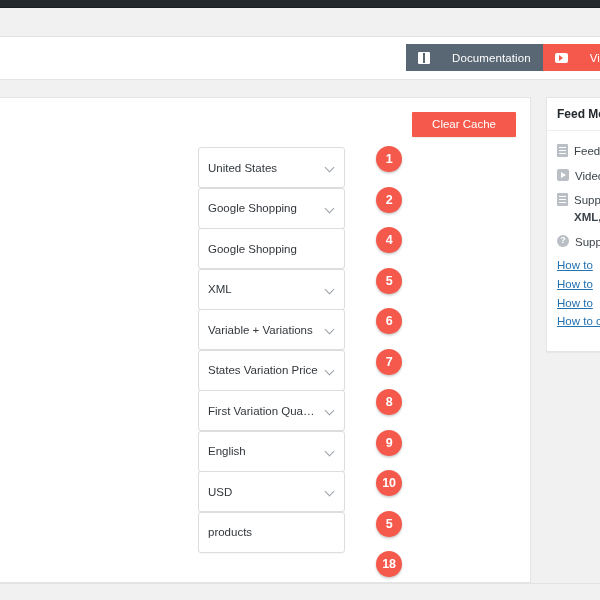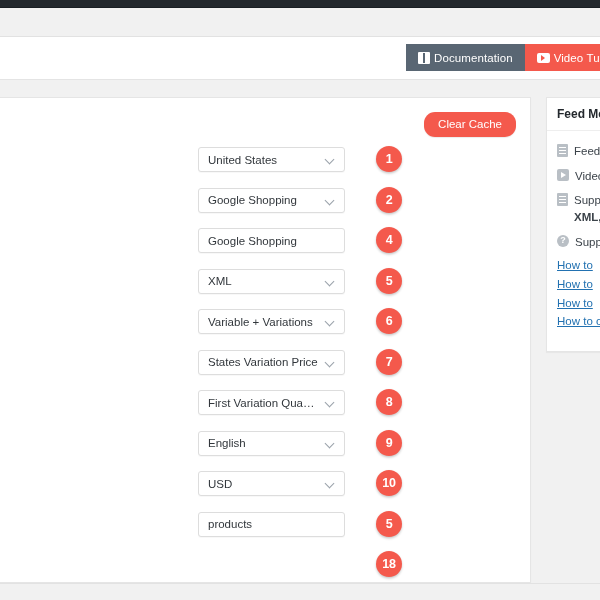--- a/index.html
+++ b/index.html
@@ -20,21 +20,21 @@
   
   .topgray{position:absolute;left:0;top:8px;width:600px;height:28px;background:#f1f1f1;}
   .topgray-sep{position:absolute;left:0;top:36px;width:600px;height:1px;background:#e2e2e2;}
 
   
   .headerband{position:absolute;left:0;top:37px;width:600px;height:42px;background:#ffffff;}
   .headerband-sep{position:absolute;left:0;top:79px;width:600px;height:1px;background:#e4e4e4;}
 
   .btngroup{position:absolute;top:44px;left:406px;display:flex;height:27px;}
   .hbtn{
-    display:flex;align-items:center;gap:4px;
+    display:flex;align-items:center;gap:22px;
     height:27px;padding:0 12px;
     font-size:11.5px;color:#ffffff;
     box-sizing:border-box;white-space:nowrap;
     letter-spacing:.1px;
   }
   .hbtn.doc{background:#596673;}
   .hbtn.vid{background:#f4594c;}
 
   .ico-book{
     width:12px;height:12px;flex:none;position:relative;
@@ -58,32 +58,32 @@
 
   
   .maincard{
     position:absolute;left:-1px;top:97px;width:532px;height:486px;
     background:#ffffff;border:1px solid #e5e5e5;box-sizing:border-box;
     box-shadow:0 1px 1px rgba(0,0,0,.04);
   }
 
   .clearcache{
     position:absolute;right:14px;top:14px;
-    background:#f4594c;color:#fff;border:none;border-radius:11px;
-    font-size:11.5px;padding:6px 14px;line-height:1.1;
+    background:#f4594c;color:#fff;border:none;border-radius:1px;
+    font-size:11.5px;padding:6px 20px;line-height:1.1;
     font-family:"Liberation Sans", sans-serif;cursor:pointer;
     box-shadow:0 1px 1px rgba(0,0,0,.08);
   }
 
   
   .formrows{position:absolute;left:0;top:49px;width:532px;}
   .frow{position:relative;height:40.5px;}
 
   .field{
-    position:absolute;left:198px;top:0;width:147px;height:25px;
+    position:absolute;left:198px;top:0;width:147px;height:41px;
     box-sizing:border-box;
     border:1px solid #ddd;border-radius:3px;background:#fff;
     font-size:11.5px;color:#32373c;
     display:flex;align-items:center;
     padding:0 9px;
     box-shadow:0 1px 1px rgba(0,0,0,.03);
   }
   .field .val{flex:1;white-space:nowrap;overflow:hidden;text-overflow:ellipsis;}
   .chev{
     width:9px;height:9px;flex:none;margin-left:6px;position:relative;

